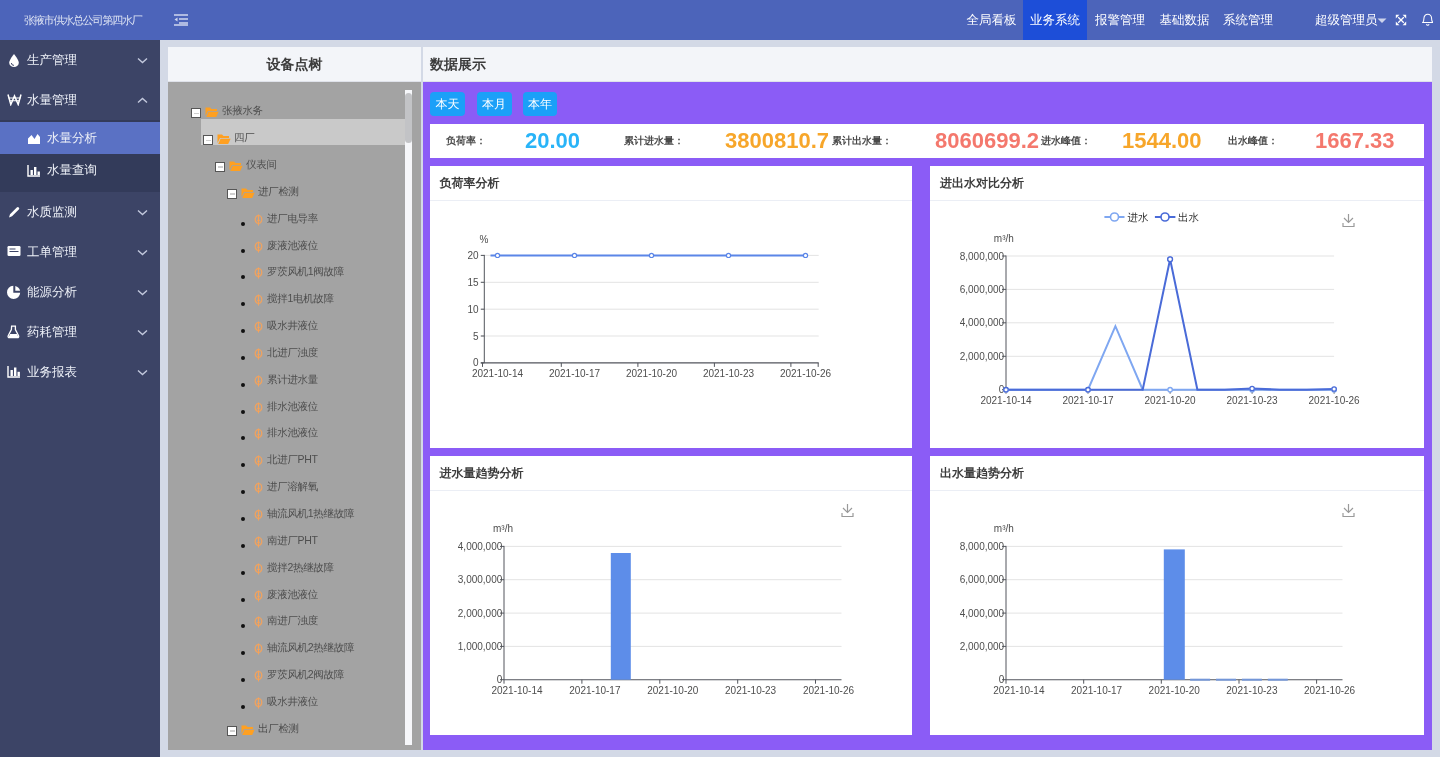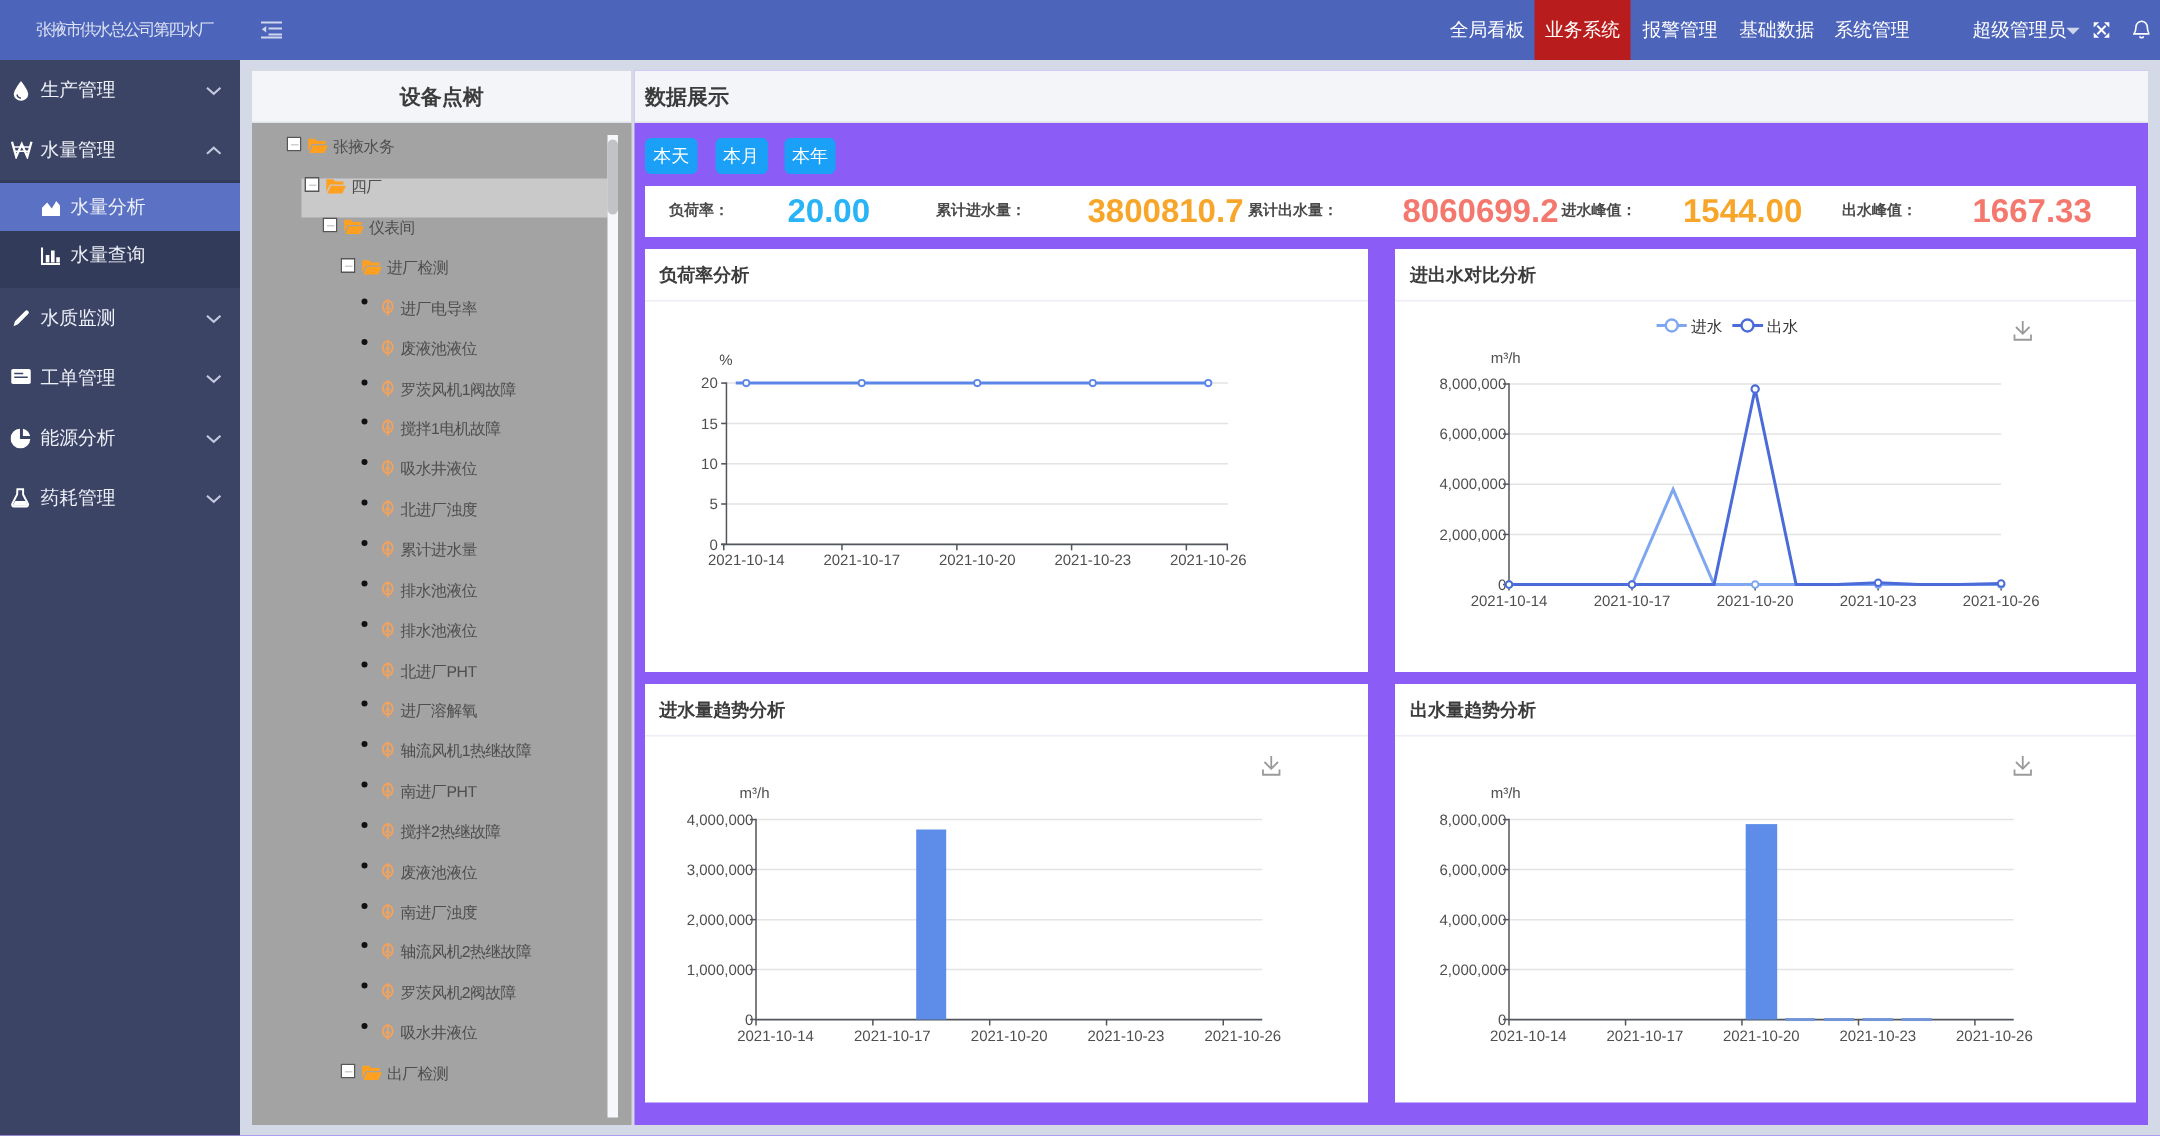--- a/index.html
+++ b/index.html
@@ -3,38 +3,38 @@
 *{margin:0;padding:0;box-sizing:border-box}
 svg{display:block}
 html,body{width:1440px;height:757px;overflow:hidden;font-family:"Liberation Sans",sans-serif;-webkit-font-smoothing:antialiased}
 body{position:relative;background:#d3d9e6}
 .abs{position:absolute}
 
 #hdr{position:absolute;left:0;top:0;width:1440px;height:40px;background:#4c64ba}
 #hdr .title{position:absolute;left:24px;top:0;line-height:40px;font-size:11px;letter-spacing:-1.2px;color:#dde3f3}
 #hdr .ham{position:absolute;left:174px;top:14px}
 .nav{position:absolute;top:0;height:40px;line-height:40px;text-align:center;color:#fff;font-size:12.5px}
-.nav.active{background:#b91c1c}
+.nav.active{background:#1d4ed8}
 #user{position:absolute;top:0;line-height:40px;color:#fff;font-size:12.5px}
 
 #side{position:absolute;left:0;top:40px;width:160px;height:717px;background:#3c4466}
 #side .submenu{position:absolute;left:0;top:80px;width:160px;height:72px;background:#333b5a}
 .mitem{position:absolute;left:0;width:160px;height:40px}
 .mico{position:absolute;left:7px;top:13px}
 .mtxt{position:absolute;left:27px;top:0;line-height:40px;font-size:12.5px;color:#eef1f8}
 .mch{position:absolute;left:137px;top:17px}
 .sitem{position:absolute;left:0;width:160px;height:32px}
 .sitem.active{background:#5a71c4}
 .sico{position:absolute;left:27px;top:10px}
 .stxt{position:absolute;left:47px;top:0;line-height:32px;font-size:12.5px;color:#eef1f8}
 
 #tree{position:absolute;left:168px;top:47px;width:253px;height:703px;background:#a3a3a3}
 #tree .phead{position:absolute;left:0;top:0;width:253px;height:35px;background:#f3f5f9;border-bottom:1px solid #dfe2ea;text-align:center;line-height:35px;font-size:14px;font-weight:bold;color:#3c3c3c}
 .selbg{position:absolute;left:33px;width:203.5px;height:26px;background:#c9c9c9}
-.trow{position:absolute;height:26.85px;display:flex;align-items:flex-start;white-space:nowrap}
+.trow{position:absolute;height:26.85px;display:flex;align-items:flex-end;white-space:nowrap}
 .cb{width:10px;height:10px;background:#fff;border:1px solid #565656;display:inline-block;position:relative;margin-right:4px;flex:none}
 .cb:after{content:"";position:absolute;left:2px;top:3.5px;width:4.5px;height:1.5px;background:#cfcfcf}
 .fld{display:inline-block;margin-right:3px;height:12px;flex:none}
 .ttx{font-size:10.5px;color:#4e4e4e;letter-spacing:-0.3px}
 .blt{width:4px;height:4px;border-radius:2px;background:#111;display:inline-block;margin-right:9px;flex:none}
 .lfi{display:inline-block;margin-right:4px;height:12px;flex:none}
 #tree .strack{position:absolute;left:237px;top:43px;width:7px;height:655px;background:#f6f7fa}
 #tree .sbar{position:absolute;left:237px;top:46px;width:7px;height:50px;border-radius:3.5px;background:#c2c3c6}
 
 #main{position:absolute;left:423px;top:47px;width:1009px;height:703px;background:#8b5cf6}
@@ -174,20 +174,36 @@
       </span>
     </div>
 <div class="mitem " style="top:272px">
       <span class="mico">
         <svg width="13" height="14" viewBox="0 0 13 14">
           <path d="M4.6,1.2 h3.8 v3.4 l3.2,6.2 a1.3,1.3 0 0 1 -1.2,1.9 h-8 a1.3,1.3 0 0 1 -1.2,-1.9 l3.2,-6.2 Z" fill="none" stroke="#fff" stroke-width="1.3"></path>
           <path d="M3.2,9 h6.8 l1.2,2.4 a0.5,0.5 0 0 1 -0.5,0.8 h-8.4 a0.5,0.5 0 0 1 -0.5,-0.8 Z" fill="#fff"></path>
         </svg>
       </span>
       <span class="mtxt">药耗管理</span>
+      <span class="mch">
+        <svg width="11" height="7" viewBox="0 0 11 7">
+          <path d="M1,1.5 L5.5,5.5 L10,1.5" stroke="#c3c9dd" stroke-width="1.4" fill="none"></path>
+        </svg>
+      </span>
+    </div>
+<div class="mitem " style="top:312px">
+      <span class="mico">
+        <svg width="14" height="13" viewBox="0 0 14 13">
+          <path d="M1,1 L1,12 L13,12" stroke="#fff" stroke-width="1.4" fill="none"></path>
+          <rect x="3.5" y="5" width="2.4" height="6" fill="#fff"></rect>
+          <rect x="7" y="2.5" width="2.4" height="8.5" fill="#fff"></rect>
+          <rect x="10.5" y="6.8" width="2.4" height="4.2" fill="#fff"></rect>
+        </svg>
+      </span>
+      <span class="mtxt">业务报表</span>
       <span class="mch">
         <svg width="11" height="7" viewBox="0 0 11 7">
           <path d="M1,1.5 L5.5,5.5 L10,1.5" stroke="#c3c9dd" stroke-width="1.4" fill="none"></path>
         </svg>
       </span>
     </div>
 </div>
 <div id="tree">
   <div class="phead">设备点树</div>
 <div class="trow" style="top:44.4px;left:23px">

